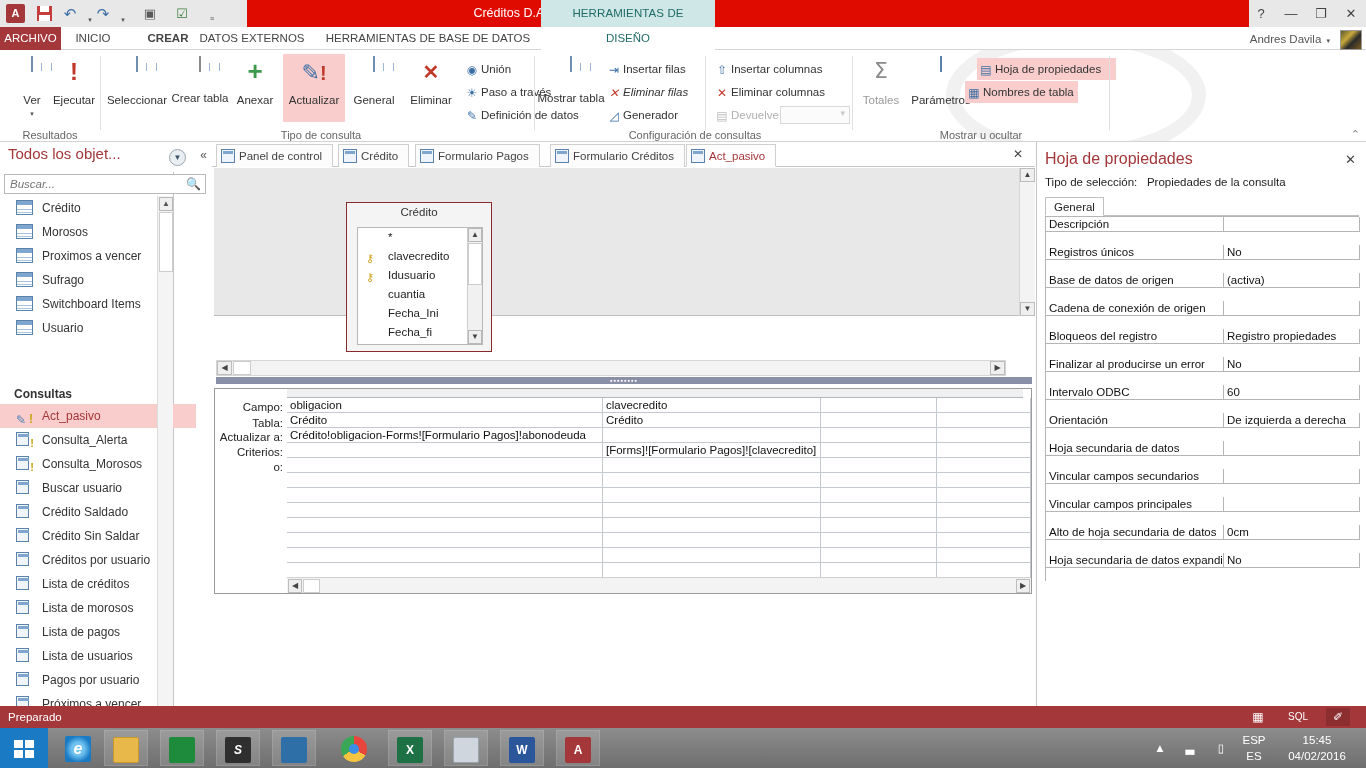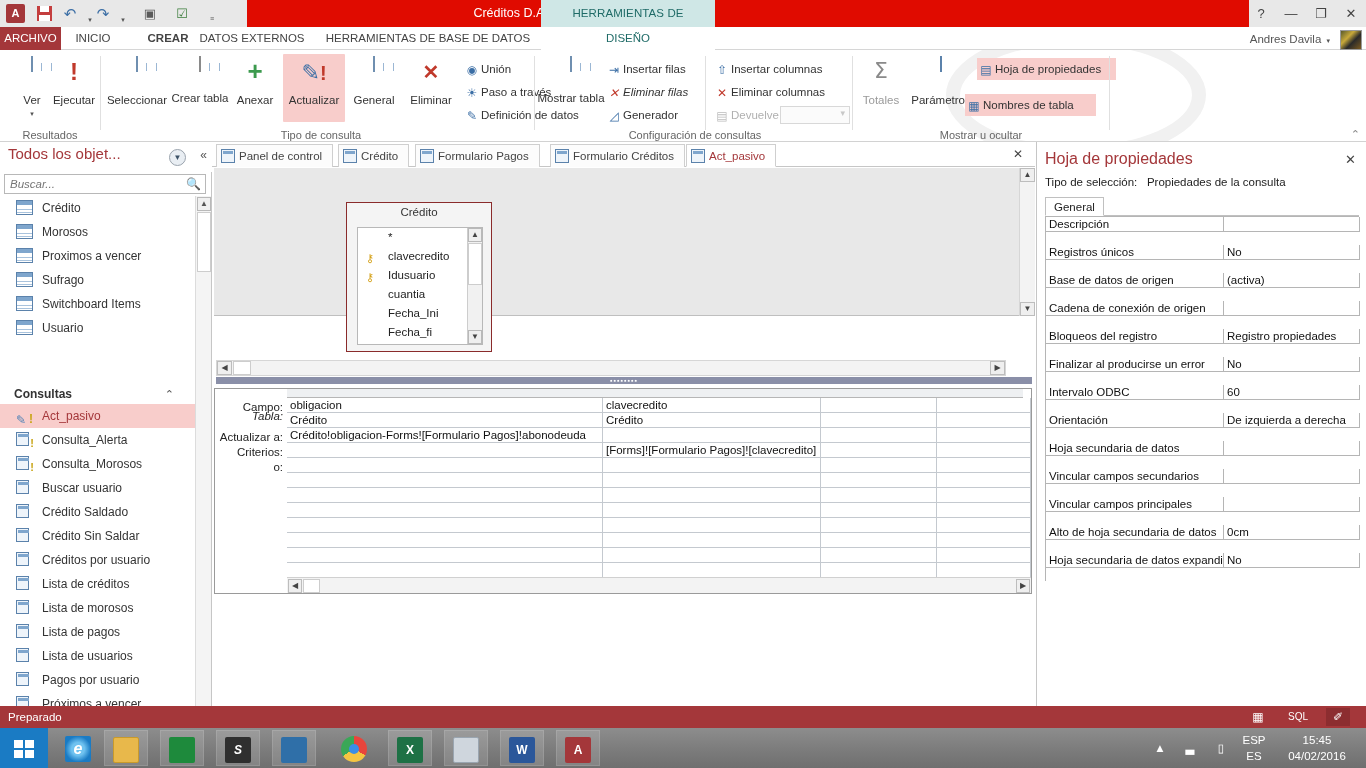--- a/index.html
+++ b/index.html
@@ -150,21 +150,21 @@
     content: "\25BE"; position: absolute; right: 4px; top: 1px; color: #c8c8c8; font-size: 9px;
   }
   .sigma { font-size: 22px; color: #8a8a8a; font-family: "DejaVu Sans", sans-serif; }
 
   .ribbon-collapse {
     position: absolute; right: 6px; top: 128px; color: #888; font-size: 11px;
   }
 
   
   .navpane {
-    position: absolute; left: 0; top: 142px; width: 212px; height: 566px;
+    position: absolute; left: 0; top: 142px; width: 174px; height: 566px;
     background: #fff; border-right: 1px solid #c6c6c6;
   }
   .nav-header {
     position: absolute; left: 0; top: 0; width: 212px; height: 30px;
     background: #fff;
   }
   .nav-title {
     position: absolute; left: 8px; top: 3px; font-size: 15px; color: #a4373a;
   }
   .nav-dd {
@@ -599,21 +599,21 @@
       </div>
       <div class="bigbtn" style="left:54px;width:68px;">
         <span class="ico-box">
           <span class="tbl-ico" style="width:26px;height:24px;border-color:#5b82ab;"><span class="hdr" style="background:#5b82ab;"></span></span>
         </span>
         <span class="lbl">Parámetros</span>
       </div>
       <div class="smallitem hl-pink" style="left:124px;top:8px;padding-right:15px;">
         <span class="si-ico">▤</span><span>Hoja de propiedades</span>
       </div>
-      <div class="smallitem hl-pink" style="left:112px;top:44px;padding-right:22px;">
+      <div class="smallitem hl-pink" style="left:112px;top:31px;padding-right:4px;">
         <span class="si-ico">▦</span><span>Nombres de tabla</span>
       </div>
       <div class="rgroup-label">Mostrar u ocultar</div>
     </div>
     <div class="rsep" style="left:1109px;"></div>
   </div>
   <div class="ribbon-collapse">⌃</div>
 
   <div class="navpane">
     <div class="nav-header">
@@ -822,21 +822,21 @@
     <div class="sbtn" style="right:0;">▶</div>
   </div>
   <div class="splitter" style="left:216px;top:377px;width:816px;">
     <div class="grip">▪▪▪▪▪▪▪▪</div>
   </div>
 
   <div class="qbe">
     <div class="qbe-hdr"></div>
     <div class="qbe-labels">
       <div class="qbe-lbl" style="top:11px;">Campo:</div>
-      <div class="qbe-lbl" style="top:20px;font-style:italic;">Tabla:</div>
+      <div class="qbe-lbl" style="top:27px;">Tabla:</div>
       <div class="qbe-lbl" style="top:41px;">Actualizar a:</div>
       <div class="qbe-lbl" style="top:56px;">Criterios:</div>
       <div class="qbe-lbl" style="top:71px;">o:</div>
     </div>
 
     <div class="qcell" style="left:72px;top:9px;width:316px;">obligacion</div>
     <div class="qcell" style="left:72px;top:24px;width:316px;">Crédito</div>
     <div class="qcell" style="left:72px;top:39px;width:316px;">Crédito!obligacion-Forms![Formulario Pagos]!abonodeuda</div>
     <div class="qcell" style="left:72px;top:54px;width:316px;"></div>
     <div class="qcell" style="left:72px;top:69px;width:316px;"></div>

